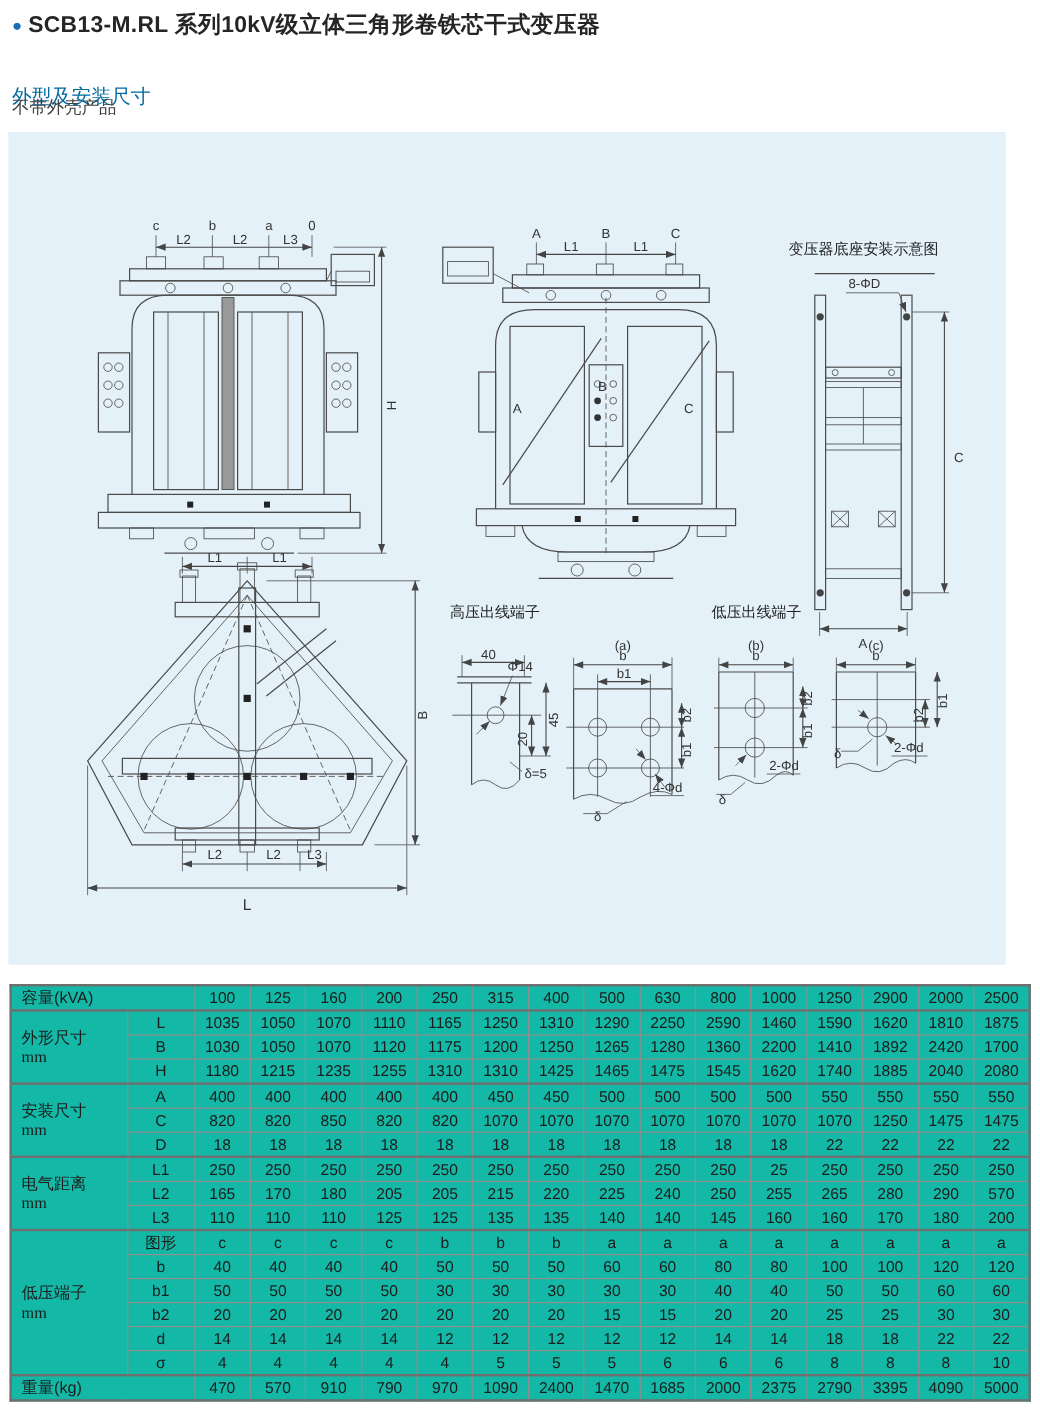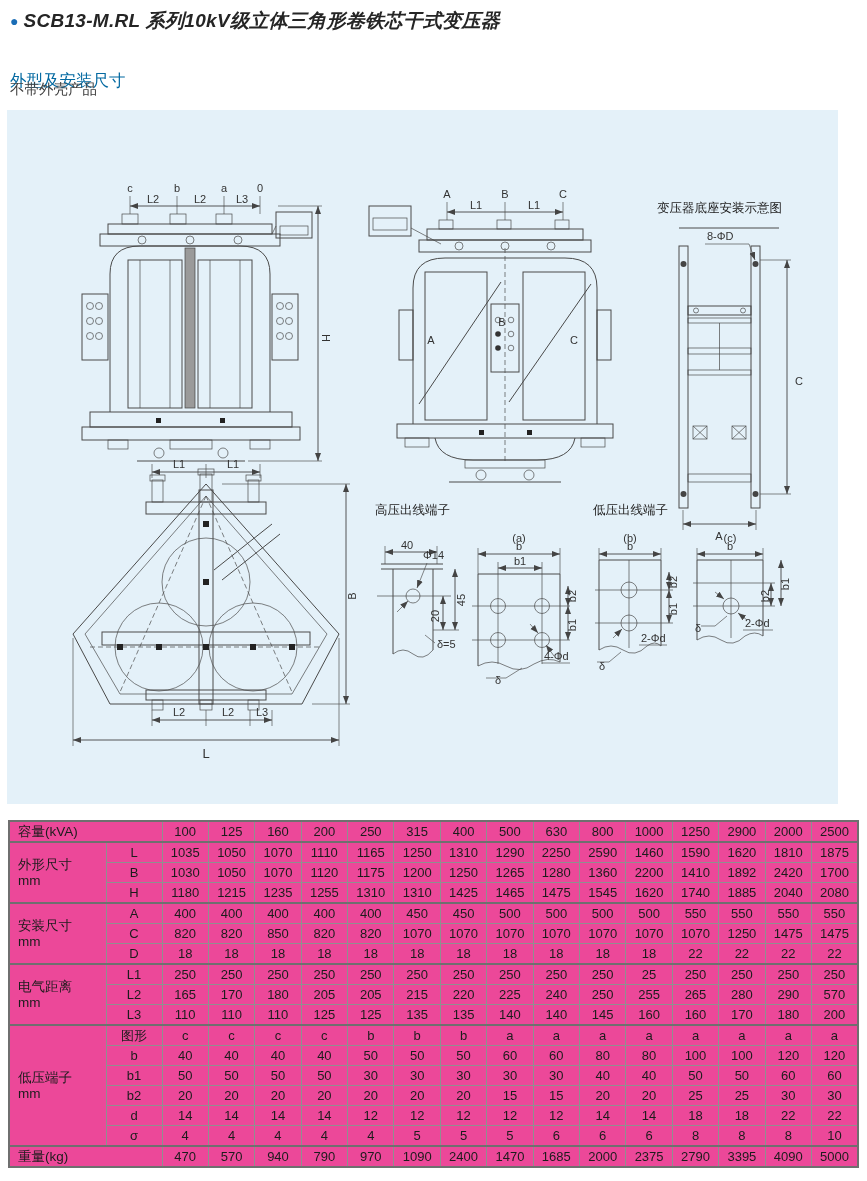--- a/index.html
+++ b/index.html
@@ -1,40 +1,40 @@
 <!DOCTYPE html>
 <html><head>
 <meta charset="utf-8">
 <style>
   html,body{margin:0;padding:0;background:#ffffff;}
   .page{position:relative;width:867px;height:1181px;background:#ffffff;overflow:hidden;
         font-family:"Liberation Sans",sans-serif;color:#222;}
   .title-row{position:absolute;top:8px;left:10px;display:flex;align-items:center;gap:5px;}
   .bullet{color:#1a6db6;font-size:14px;line-height:1;}
-  .page-title{font-size:19px;font-weight:bold;color:#252525;margin:0;letter-spacing:.3px;font-style:italic;}
+  .page-title{font-size:19px;font-weight:bold;color:#252525;margin:0;letter-spacing:.3px;}
   .subtitle{position:absolute;top:70px;left:10px;font-size:16.5px;color:#0369a1;}
   .note{position:absolute;top:80px;left:10px;font-size:14.5px;color:#404040;}
   .panel{position:absolute;left:7px;top:110px;width:831px;height:694px;background:#e4f1f9;}
   svg{display:block;}
   svg text{font-family:"Liberation Sans",sans-serif;fill:#333;}
   .dlabel{font-size:11px;}
   .dtitle{font-size:12.5px;fill:#222;}
   .big{font-size:13px;}
   .dim{stroke:#444;stroke-width:.9;marker-start:url(#arS);marker-end:url(#arE);}
   .ext{stroke:#555;stroke-width:.7;}
   .ln{stroke:#4a4a4a;stroke-width:1;fill:none;}
   .tn{stroke:#4a4a4a;stroke-width:.7;fill:none;}
   .dash{stroke:#4a4a4a;stroke-width:.7;fill:none;stroke-dasharray:5,3;}
   table.spec{position:absolute;left:8px;top:820px;border-collapse:collapse;table-layout:fixed;
-             border:2px solid #6f6f6f;background:#ec4899;}
+             border:2px solid #6f6f6f;background:#14b8a6;}
   table.spec th,table.spec td{border:1px solid #8f8f8f;font-size:13px;font-weight:normal;
              color:#1c1c1c;text-align:center;height:19px;line-height:19px;padding:0;overflow:hidden;
              white-space:nowrap;}
   table.spec th.lbl{text-align:left;padding-left:8px;font-size:13.5px;}
-  table.spec th.lbl div{line-height:16px;}
+  table.spec th.lbl div{line-height:16px;font-family:Liberation Serif, serif;}
   tr.band th,tr.band td{border-top:2px solid #6f6f6f;}
 </style>
 </head>
 <body>
 
 <div class="page">
   <div class="title-row">
     <span class="bullet">●</span>
     <h1 class="page-title">SCB13-M.RL 系列10kV级立体三角形卷铁芯干式变压器</h1>
   </div>
@@ -698,21 +698,21 @@
           <td>6</td>
           <td>8</td>
           <td>8</td>
           <td>8</td>
           <td>10</td>
         </tr>
         <tr class="band">
           <th colspan="2" class="lbl">重量(kg)</th>
           <td>470</td>
           <td>570</td>
-          <td>940</td>
+          <td>910</td>
           <td>790</td>
           <td>970</td>
           <td>1090</td>
           <td>2400</td>
           <td>1470</td>
           <td>1685</td>
           <td>2000</td>
           <td>2375</td>
           <td>2790</td>
           <td>3395</td>

